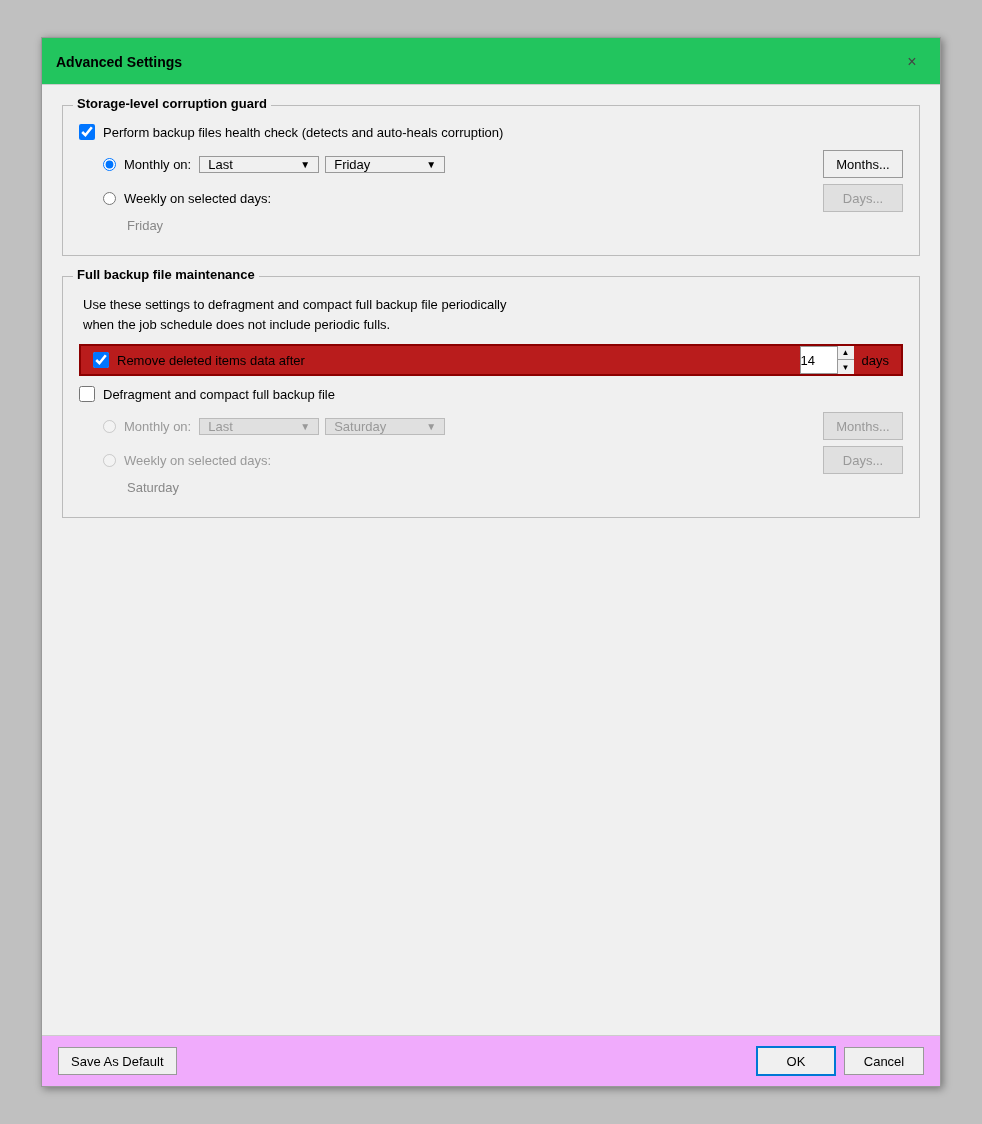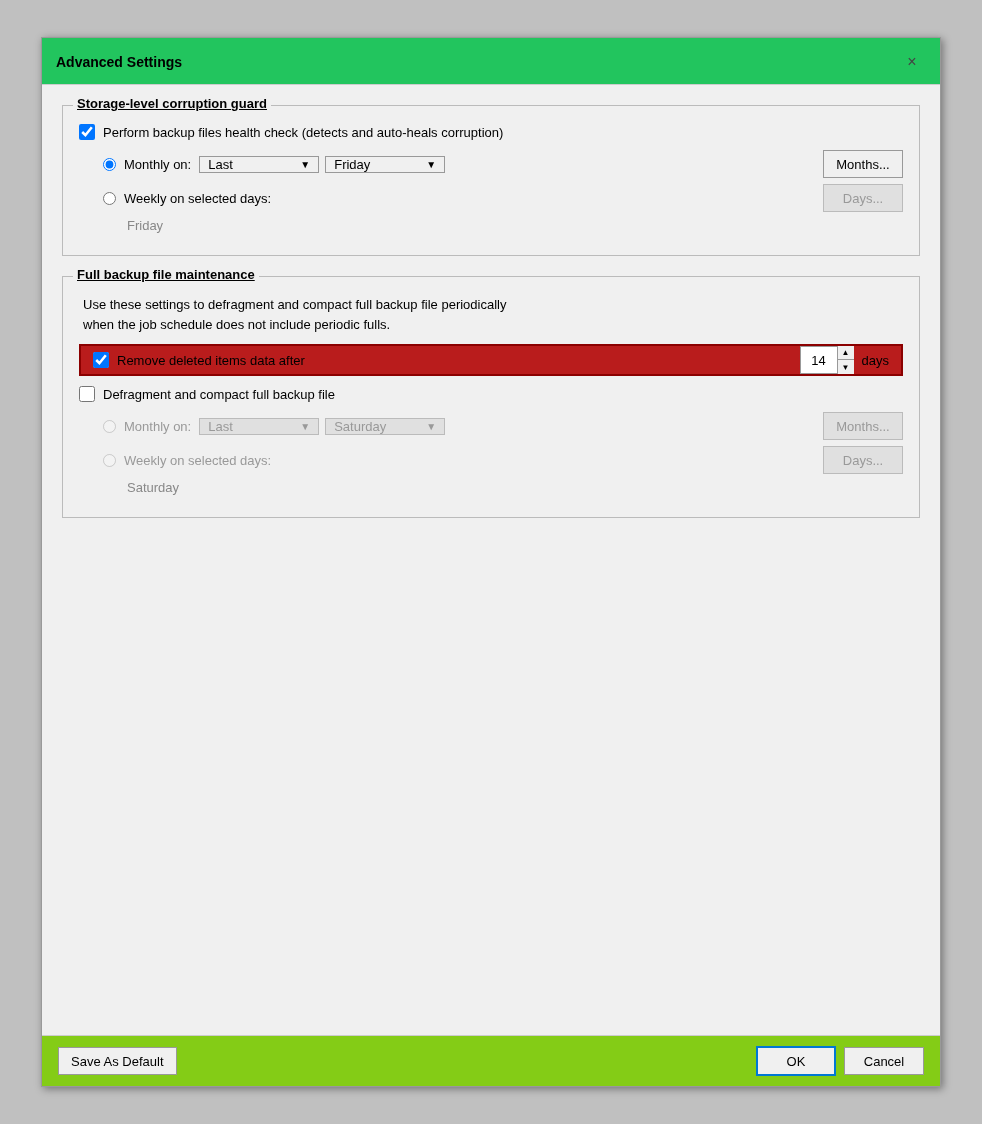--- a/index.html
+++ b/index.html
@@ -82,21 +82,20 @@
     }
     .section-title {
       position: absolute;
       top: -10px;
       left: 10px;
       background: #f0f0f0;
       padding: 0 4px;
       font-size: 13px;
       font-weight: 600;
       color: #000;
-      text-decoration: underline;
     }
     .section-content {
       margin-top: 6px;
     }
     .checkbox-row {
       display: flex;
       align-items: center;
       margin-bottom: 10px;
     }
     .checkbox-row input[type="checkbox"] {
@@ -179,21 +178,20 @@
       width: 50px;
       height: 28px;
       display: flex;
       align-items: center;
       margin: 0 6px;
     }
     .spinbox input {
       width: 36px;
       border: none;
       outline: none;
-      text-align: center;
       font-size: 13px;
       background: white;
       height: 100%;
     }
     .spin-arrows {
       display: flex;
       flex-direction: column;
       height: 28px;
       border-left: 1px solid #999;
     }
@@ -209,21 +207,21 @@
       border: none;
     }
     .spin-arrow:first-child {
       border-bottom: 1px solid #999;
     }
     .footer {
       display: flex;
       align-items: center;
       padding: 10px 16px;
       border-top: 1px solid #ccc;
-      background: #84cc16;
+      background: #f0abfc;
       gap: 8px;
     }
     .desc-text {
       font-size: 13px;
       color: #000;
       margin-bottom: 10px;
       line-height: 1.5;
       margin-left: 4px;
     }
     .radio-disabled {

